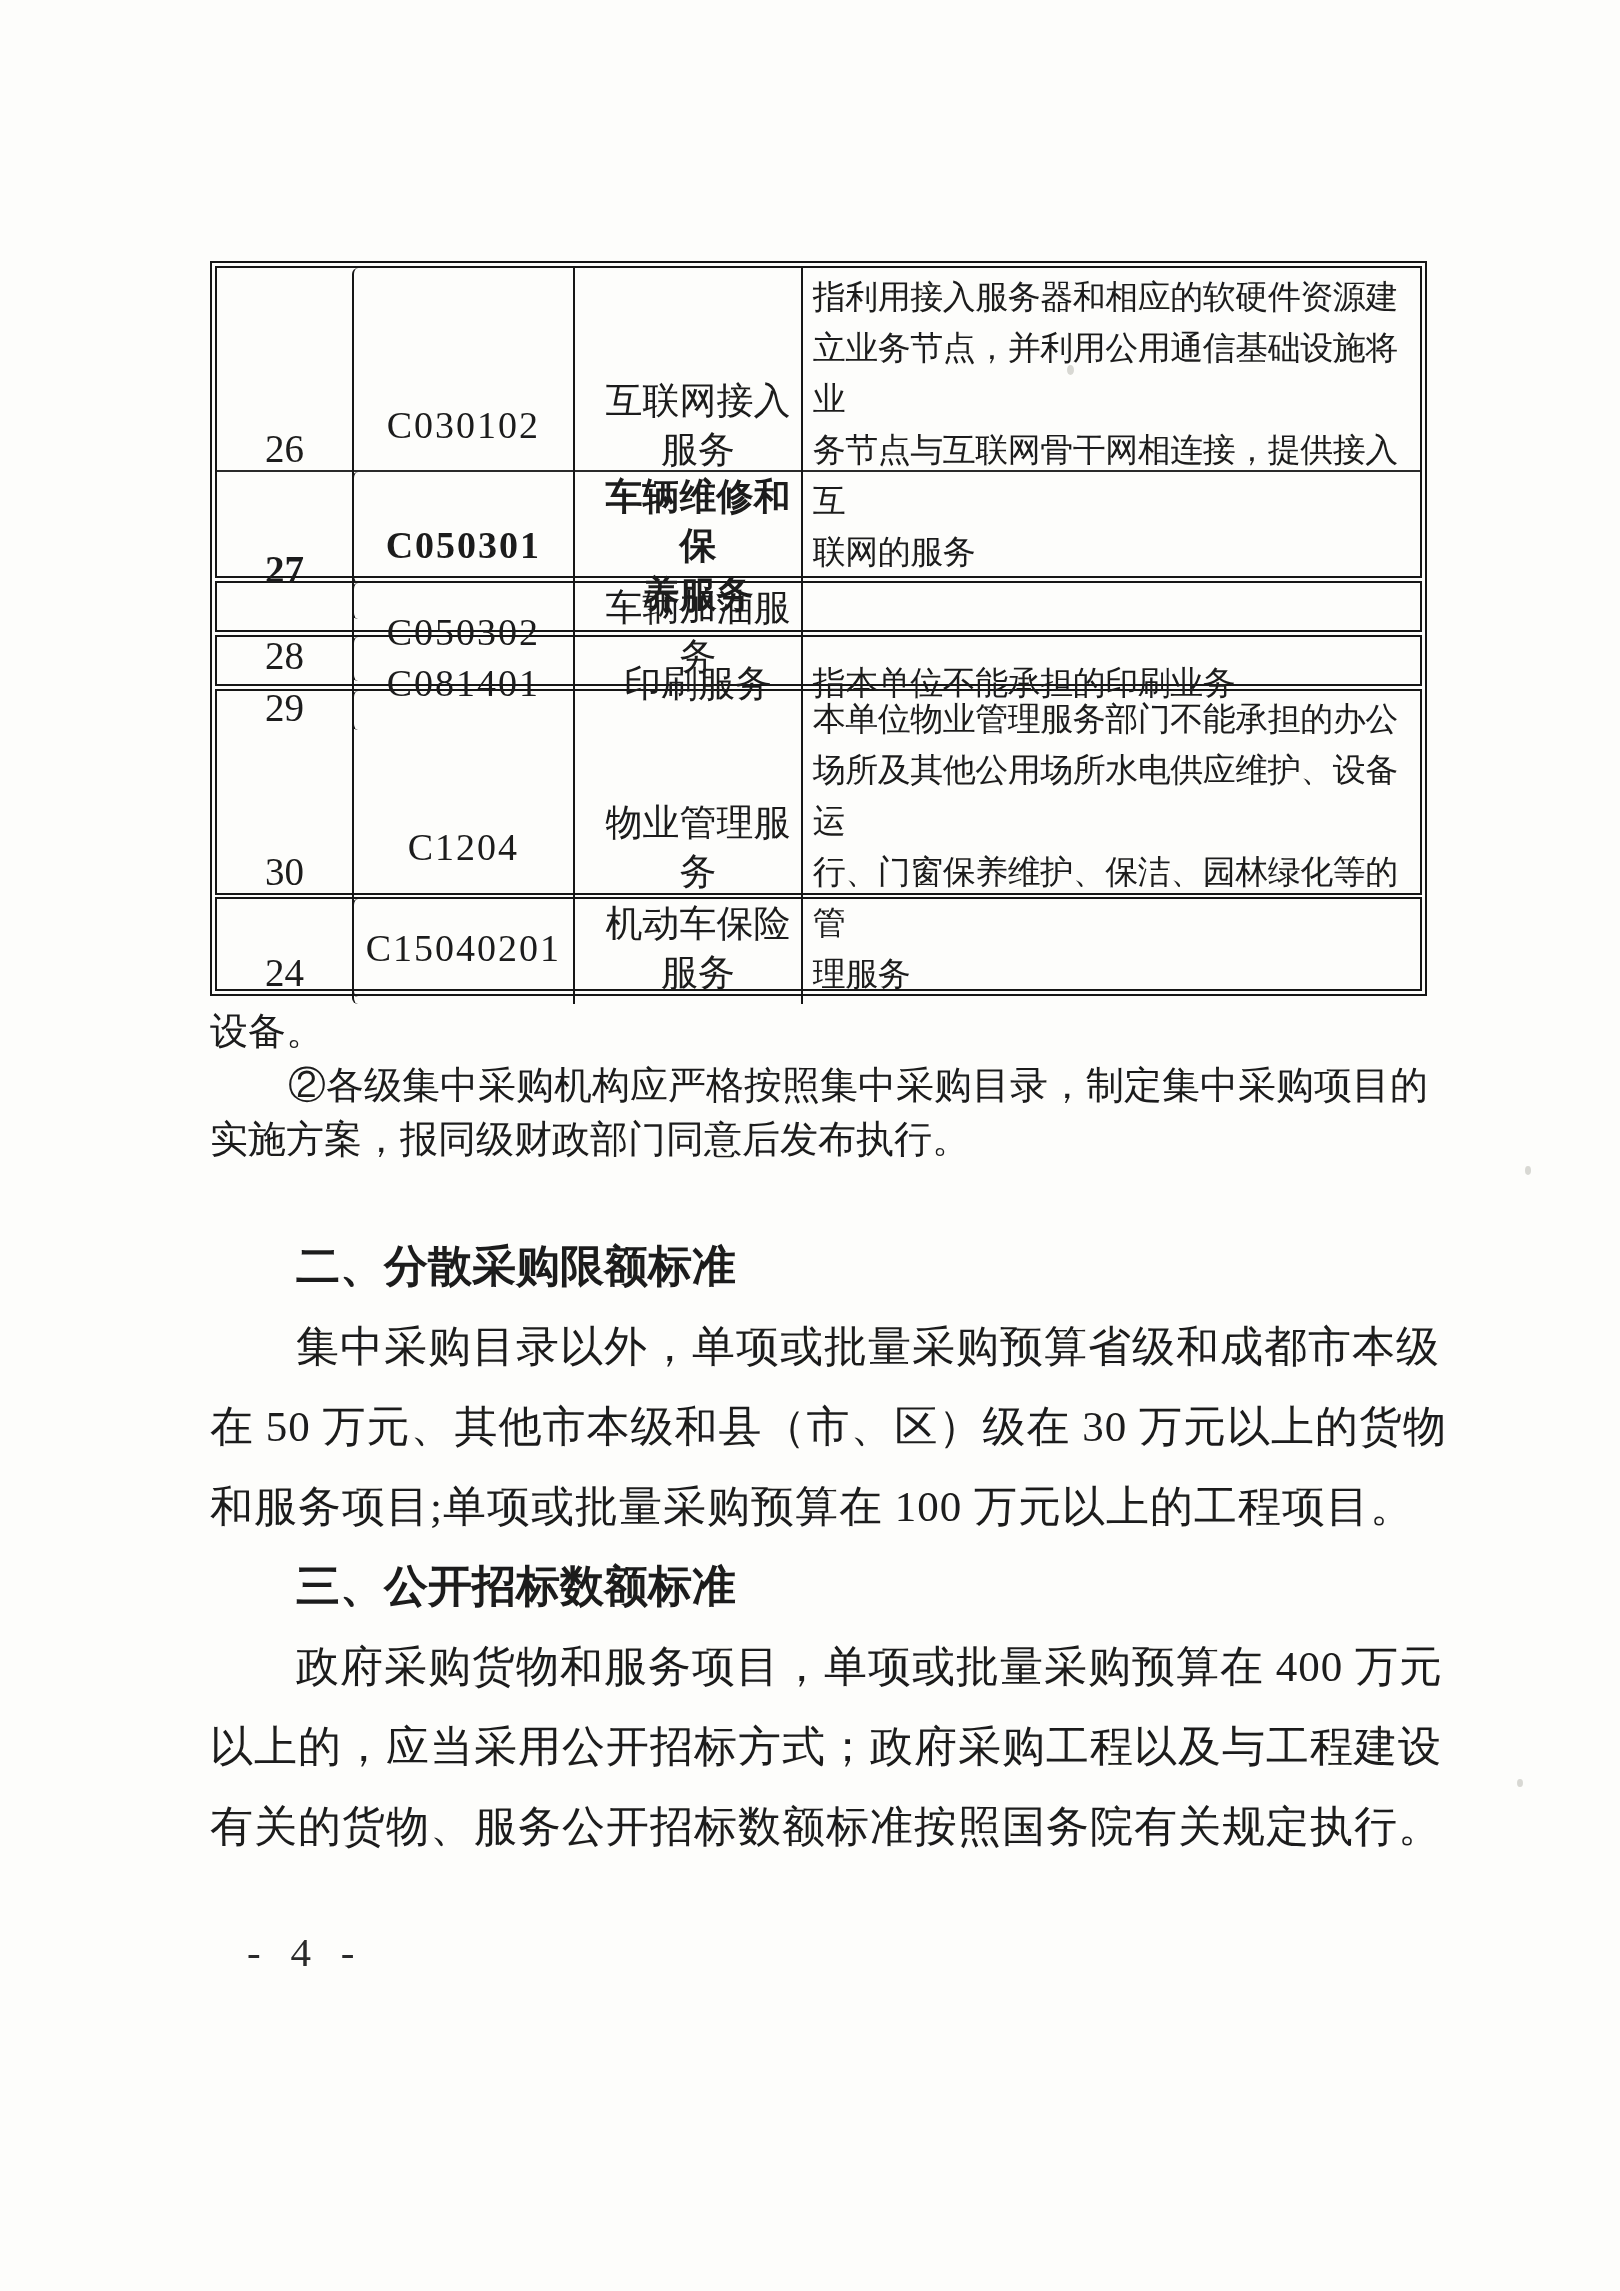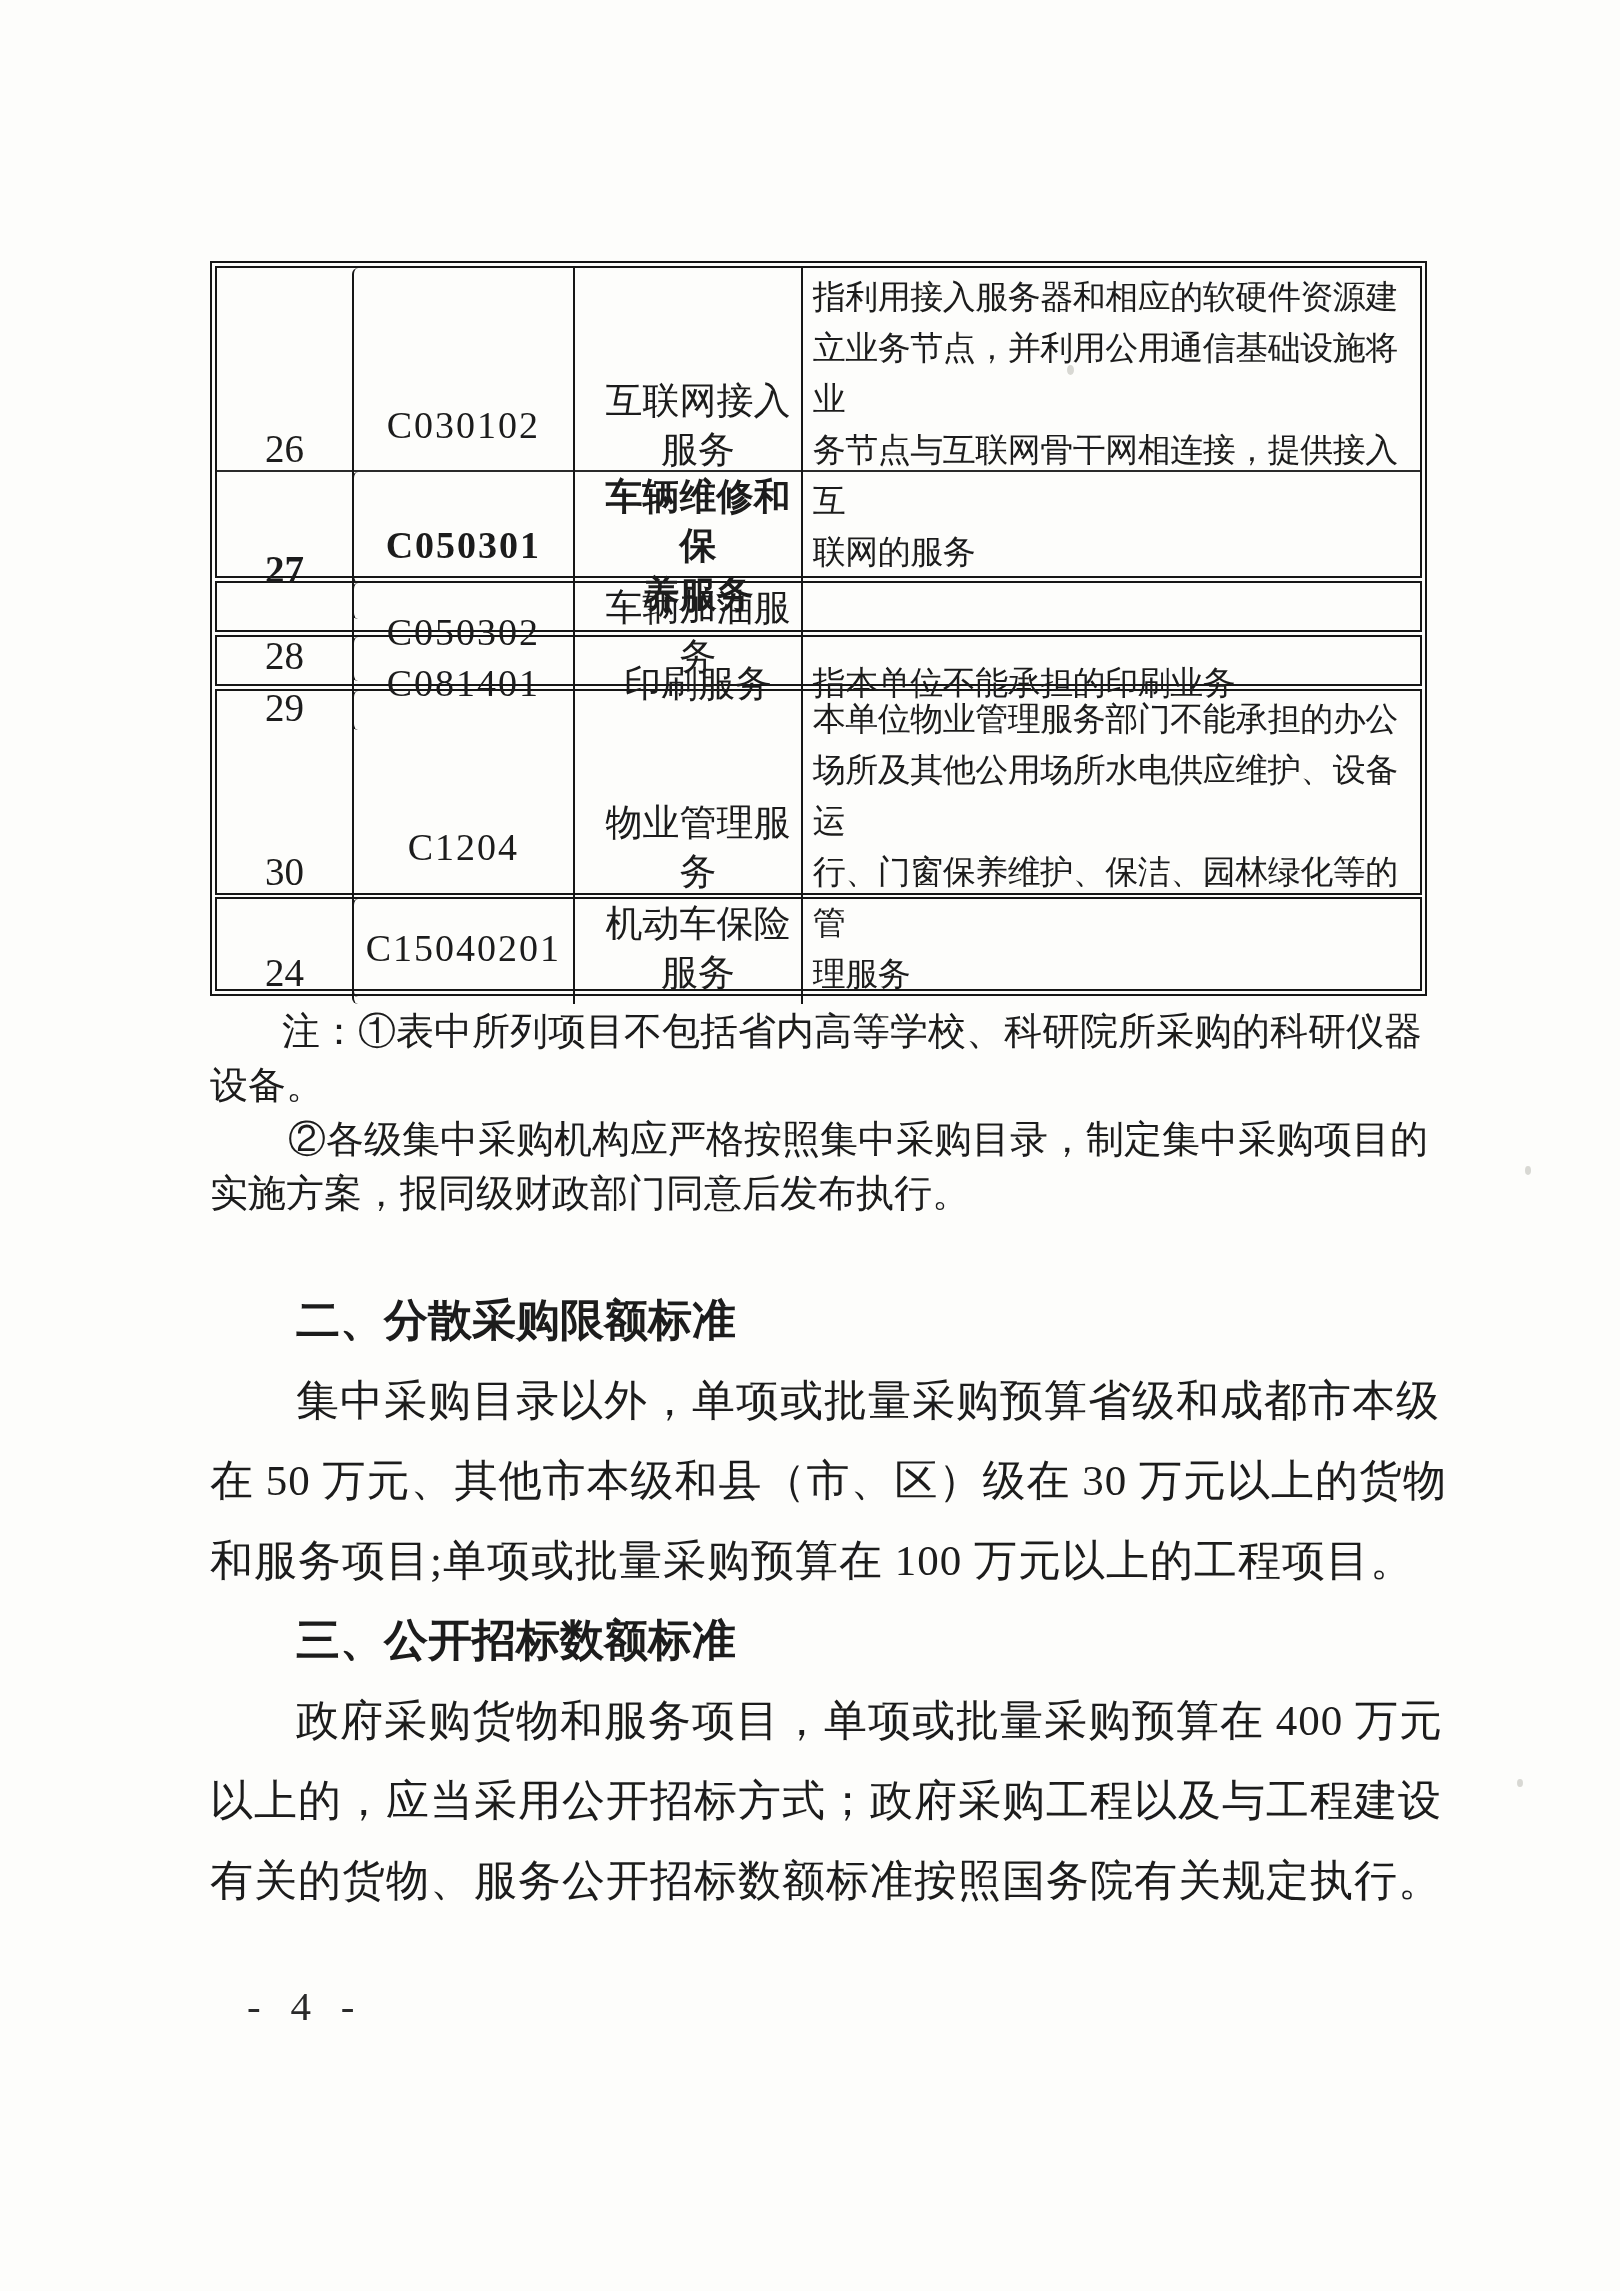--- a/index.html
+++ b/index.html
@@ -161,21 +161,20 @@
           <div class="cell c-code">C15040201</div>
           <div class="cell c-name">机动车保险
 服务</div>
           <div class="cell c-desc"></div>
         </div>
       </div>
 
     </div>
 
     <div class="notes">
-      <div class="note-line ind-note">注：①表中所列项目不包括省内高等学校、科研院所采购的科研仪器</div>
       <div class="note-line">设备。</div>
       <div class="note-line ind-note2">②各级集中采购机构应严格按照集中采购目录，制定集中采购项目的</div>
       <div class="note-line">实施方案，报同级财政部门同意后发布执行。</div>
     </div>
 
     <div class="sec-heading">二、分散采购限额标准</div>
     <div>
       <div class="body-line ind-para">集中采购目录以外，单项或批量采购预算省级和成都市本级</div>
       <div class="body-line">在 50 万元、其他市本级和县（市、区）级在 30 万元以上的货物</div>
       <div class="body-line">和服务项目;单项或批量采购预算在 100 万元以上的工程项目。</div>

